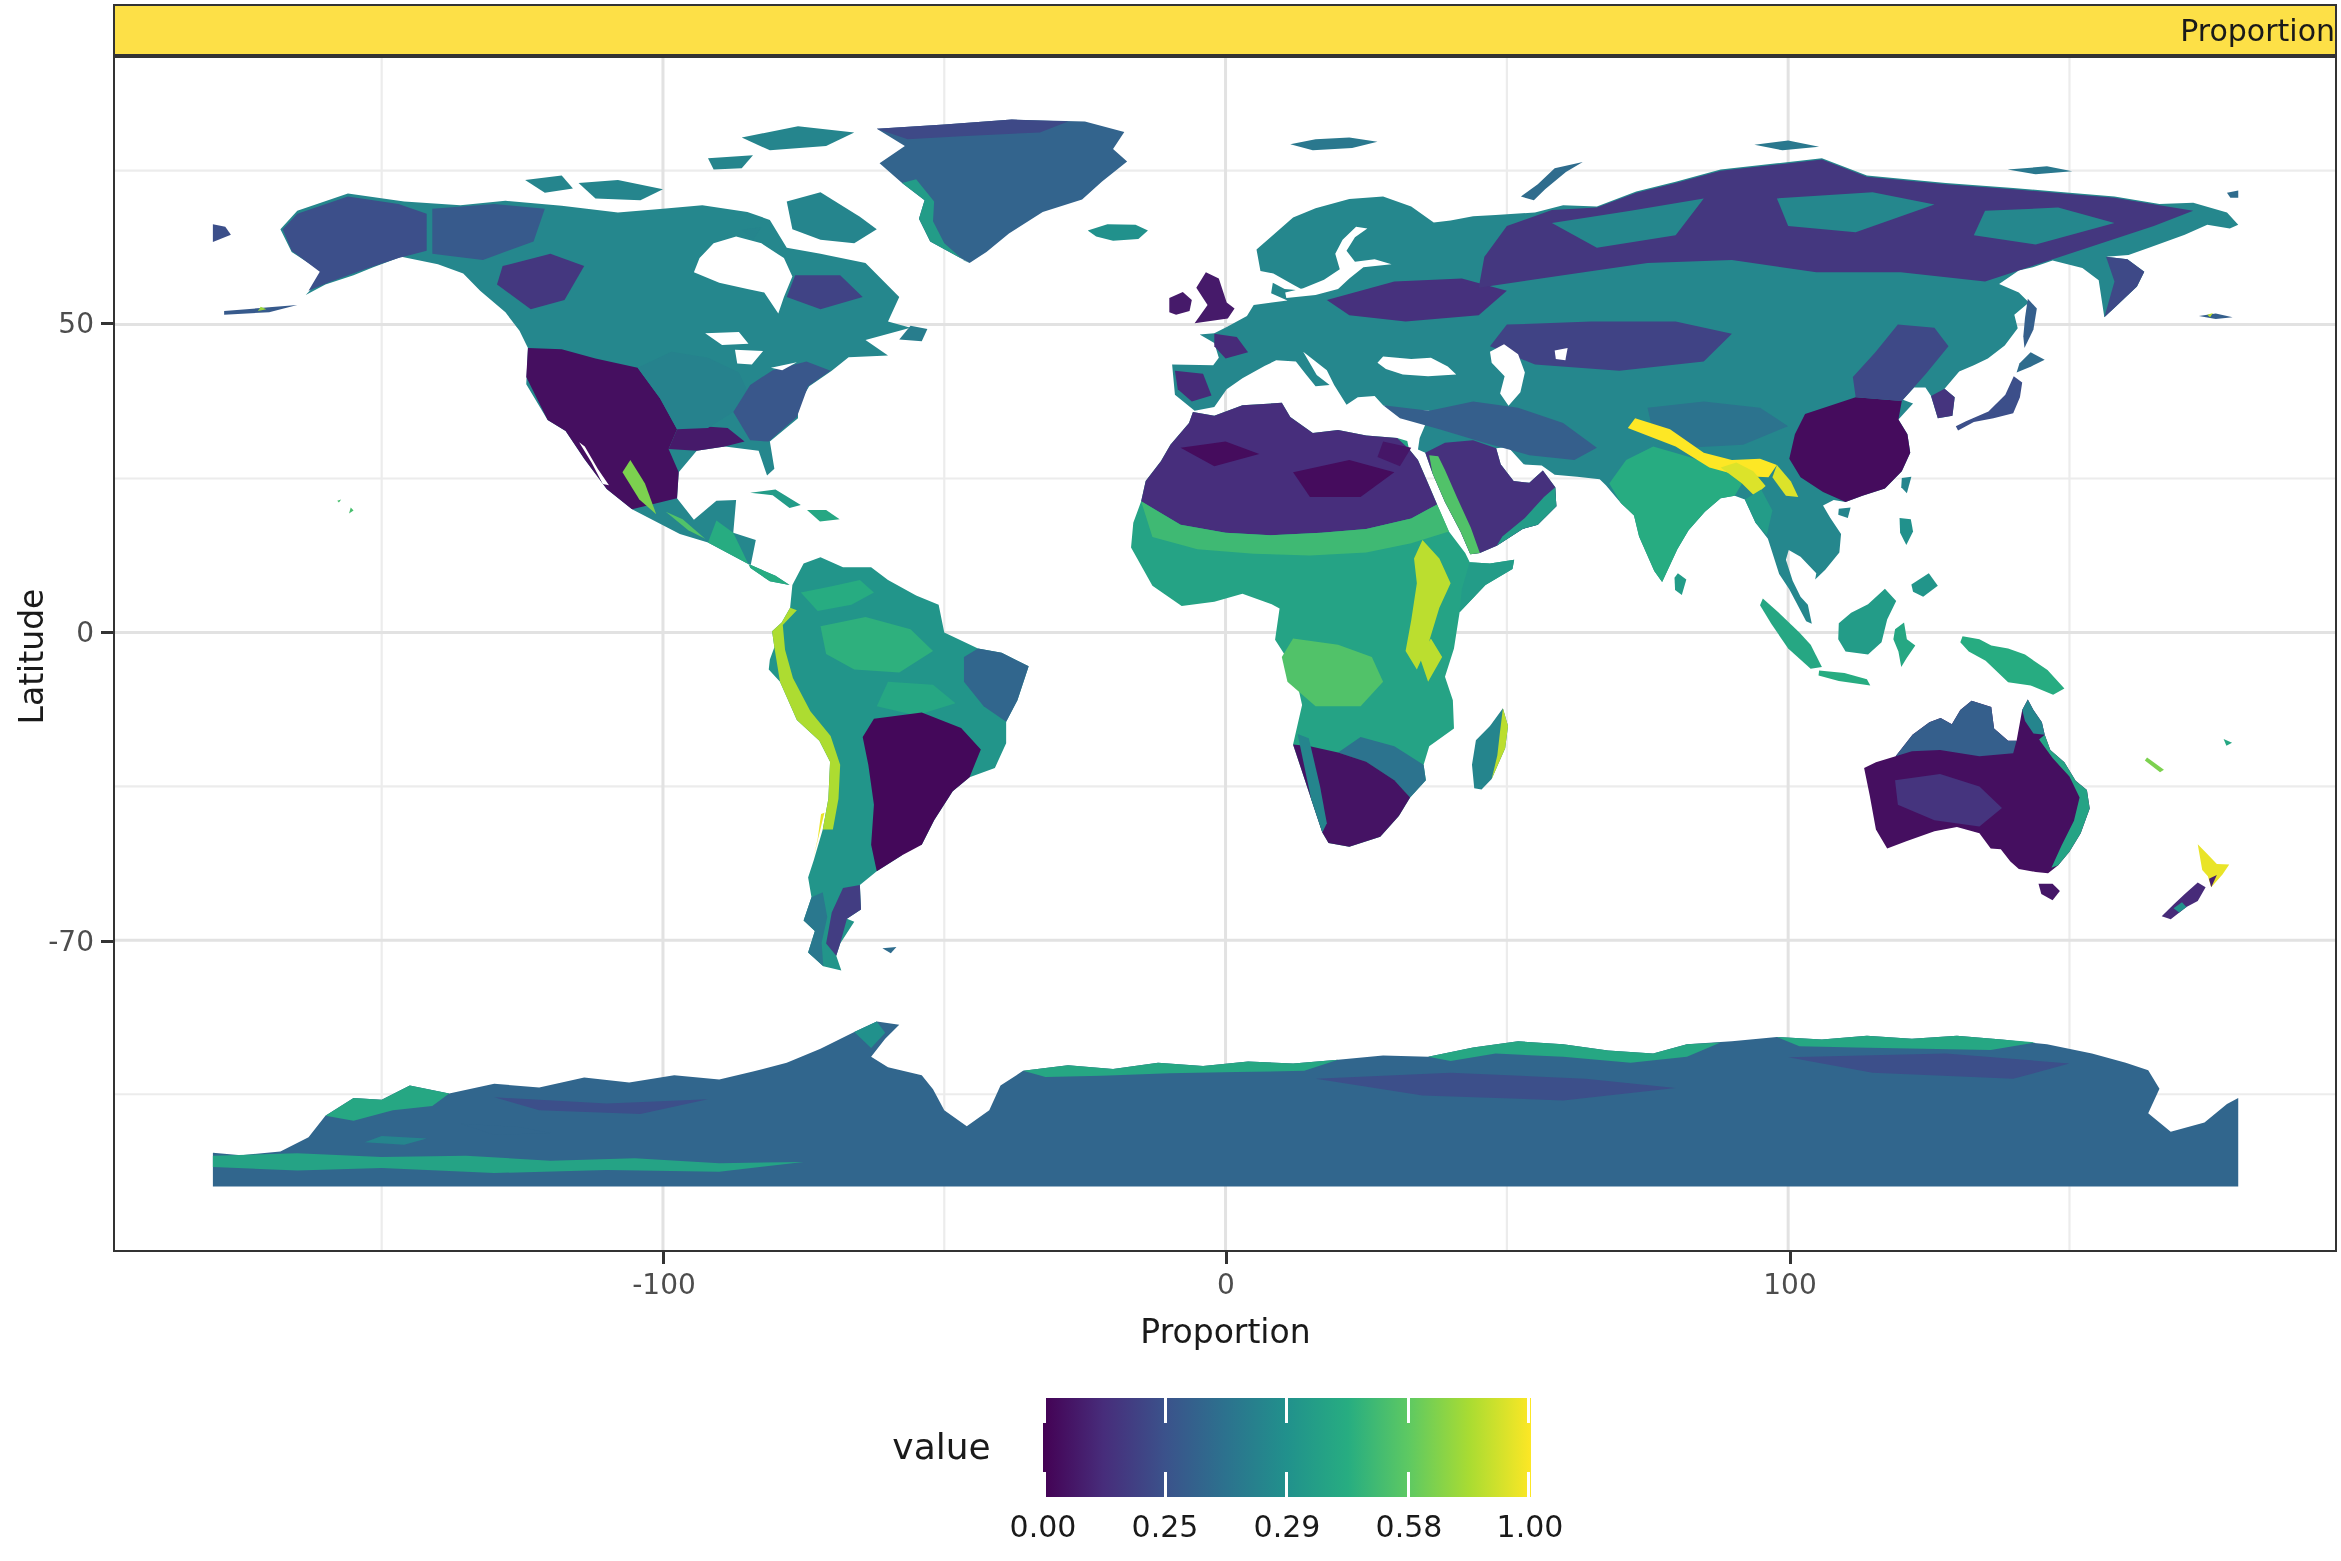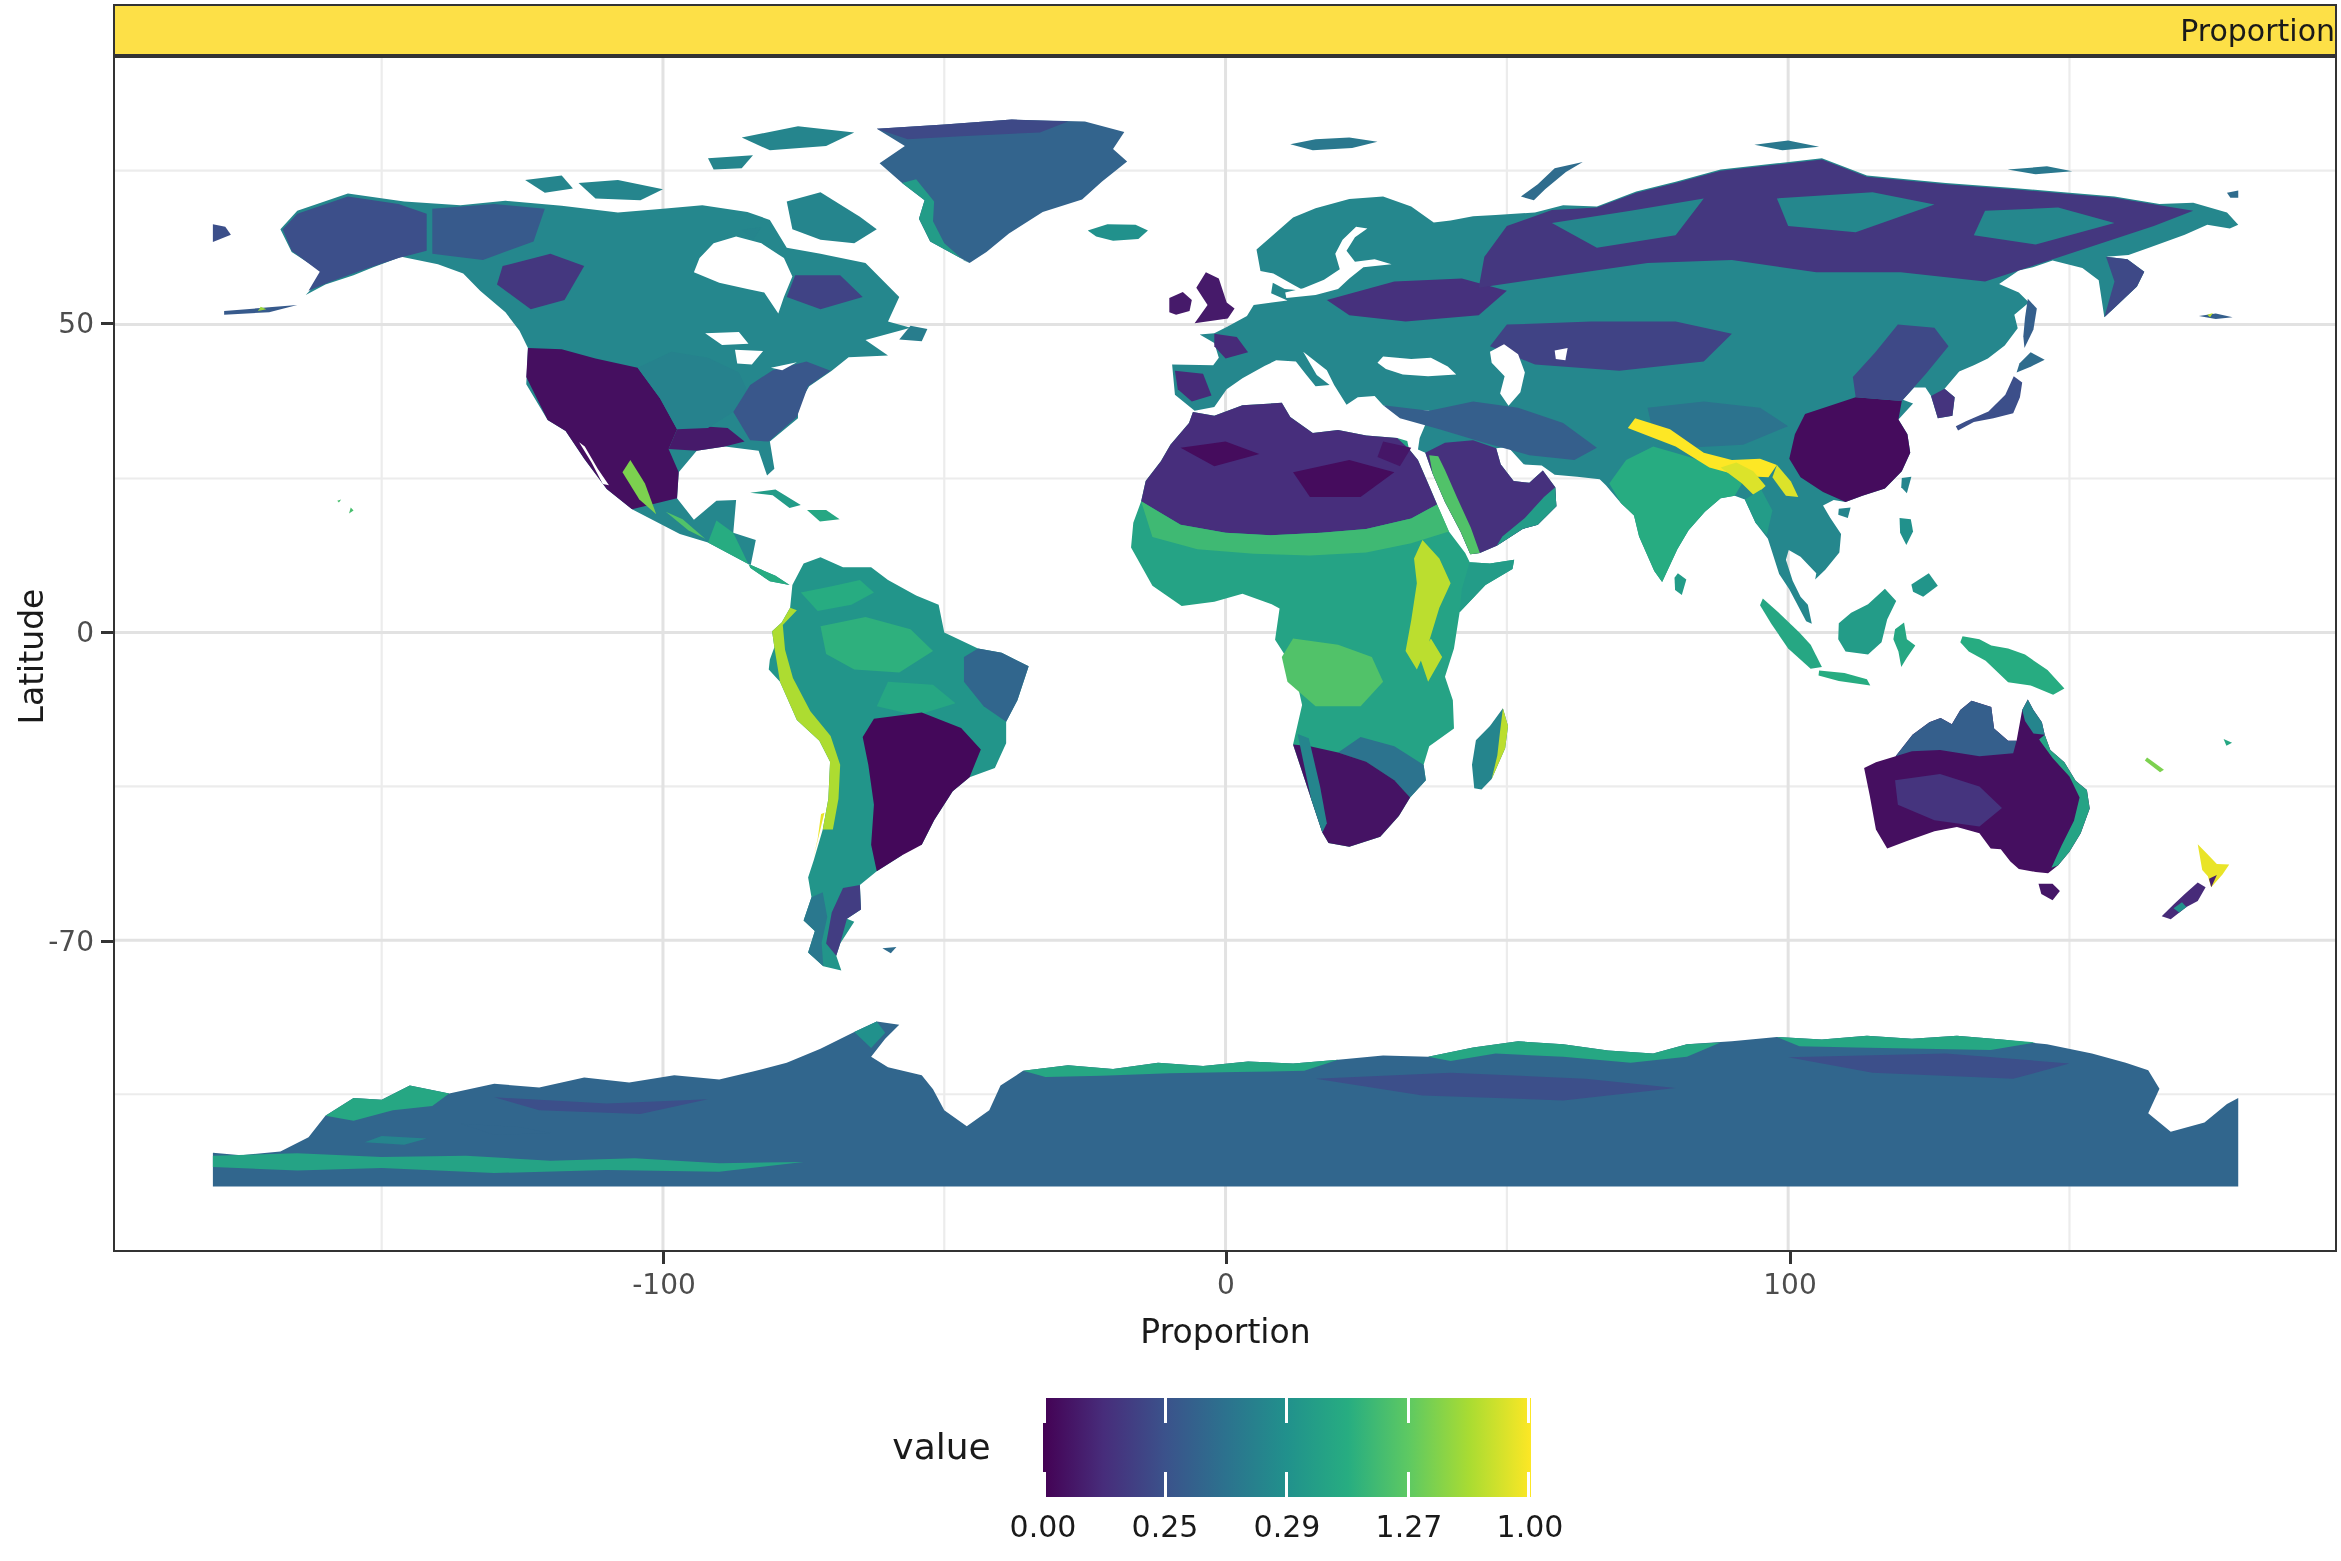--- a/index.html
+++ b/index.html
@@ -224,16 +224,16 @@
     <div class="legend-tick" style="left:242px;top:0;"></div>
     <div class="legend-tick" style="left:242px;bottom:0;"></div>
     <div class="legend-tick" style="left:364px;top:0;"></div>
     <div class="legend-tick" style="left:364px;bottom:0;"></div>
     <div class="legend-tick" style="left:484px;top:0;"></div>
     <div class="legend-tick" style="left:484px;bottom:0;"></div>
   </div>
   <div class="legend-label" style="left:1043px;">0.00</div>
   <div class="legend-label" style="left:1165px;">0.25</div>
   <div class="legend-label" style="left:1287px;">0.29</div>
-  <div class="legend-label" style="left:1409px;">1.27</div>
+  <div class="legend-label" style="left:1409px;">0.58</div>
   <div class="legend-label" style="left:1530px;">1.00</div>
 </div>
 
 
 </body></html>

